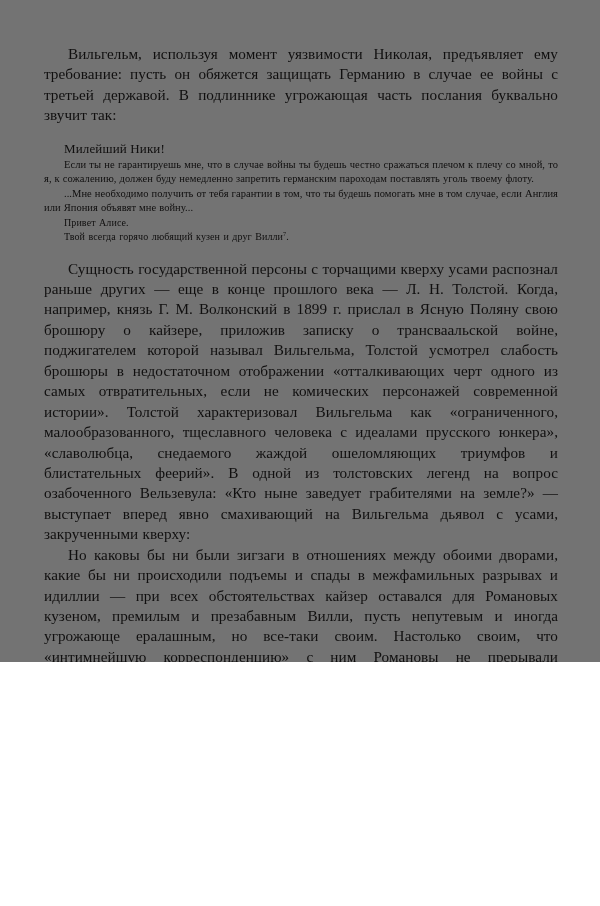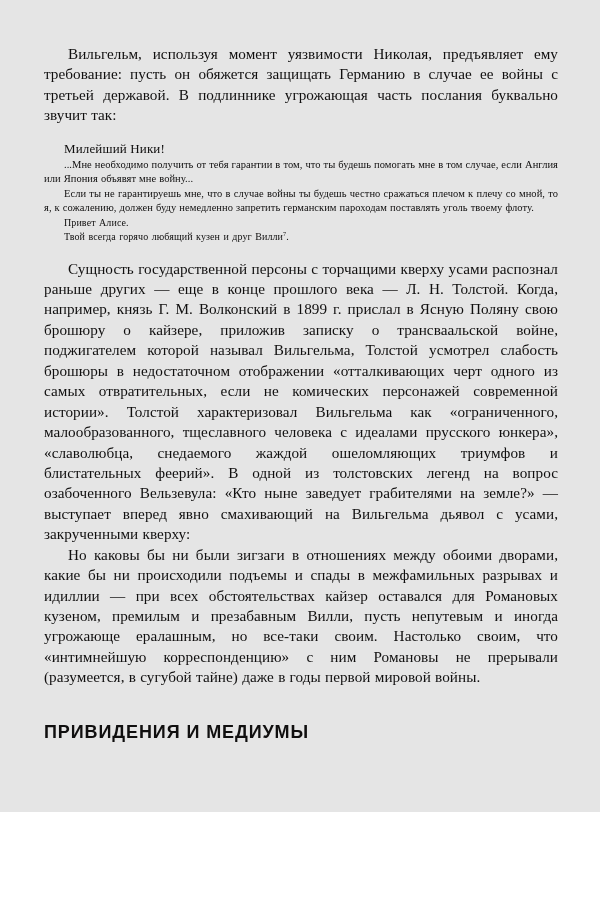--- a/index.html
+++ b/index.html
@@ -9,23 +9,23 @@
     background: #ffffff;
   }
   body {
     font-family: "Liberation Serif", "DejaVu Serif", serif;
     color: #100f0f;
     -webkit-font-smoothing: none;
   }
   .page {
     position: relative;
     width: 600px;
-    height: 812px;
+    height: 662px;
     box-sizing: border-box;
-    background: #e5e5e5;
+    background: #737373;
     overflow: hidden;
   }
   .text-column {
     position: absolute;
     left: 44px;
     top: 44px;
     width: 514px;
   }
 
   
@@ -108,22 +108,22 @@
 </head>
 <body>
 
 <div class="page">
   <div class="text-column">
 
     <p class="body-par">Вильгельм, используя момент уязвимости Николая, предъявляет ему требование: пусть он обяжется защищать Германию в случае ее войны с третьей державой. В подлиннике угрожающая часть послания буквально звучит так:</p>
 
     <div class="letter-block">
       <p class="letter-salutation">Милейший Ники!</p>
+      <p class="letter-par">Если ты не гарантируешь мне, что в случае войны ты будешь честно сражаться плечом к плечу со мной, то я, к сожалению, должен буду немедленно запретить германским пароходам поставлять уголь твоему флоту.</p>
       <p class="letter-par">...Мне необходимо получить от тебя гарантии в том, что ты будешь помогать мне в том случае, если Англия или Япония объявят мне войну...</p>
-      <p class="letter-par">Если ты не гарантируешь мне, что в случае войны ты будешь честно сражаться плечом к плечу со мной, то я, к сожалению, должен буду немедленно запретить германским пароходам поставлять уголь твоему флоту.</p>
       <p class="letter-sign">Привет Алисе.</p>
       <p class="letter-sign"><span>Твой всегда горячо любящий кузен и друг Вилли</span><sup>7</sup><span>.</span></p>
     </div>
 
     <p class="body-par par-gap-top">Сущность государственной персоны с торчащими кверху усами распознал раньше других — еще в конце прошлого века — Л. Н. Толстой. Когда, например, князь Г. М. Волконский в 1899 г. прислал в Ясную Поляну свою брошюру о кайзере, приложив записку о трансваальской войне, поджигателем которой называл Вильгельма, Толстой усмотрел слабость брошюры в недостаточном отображении «отталкивающих черт одного из самых отвратительных, если не комических персонажей современной истории». Толстой характеризовал Вильгельма как «ограниченного, малообразованного, тщеславного человека с идеалами прусского юнкера», «славолюбца, снедаемого жаждой ошеломляющих триумфов и блистательных феерий». В одной из толстовских легенд на вопрос озабоченного Вельзевула: «Кто ныне заведует грабителями на земле?» — выступает вперед явно смахивающий на Вильгельма дьявол с усами, закрученными кверху:</p>
 
 
 
 
     <p class="body-par">Но каковы бы ни были зигзаги в отношениях между обоими дворами, какие бы ни происходили подъемы и спады в межфамильных разрывах и идиллии — при всех обстоятельствах кайзер оставался для Романовых кузеном, премилым и презабавным Вилли, пусть непутевым и иногда угрожающе ералашным, но все-таки своим. Настолько своим, что «интимнейшую корреспонденцию» с ним Романовы не прерывали (разумеется, в сугубой тайне) даже в годы первой мировой войны.</p>

